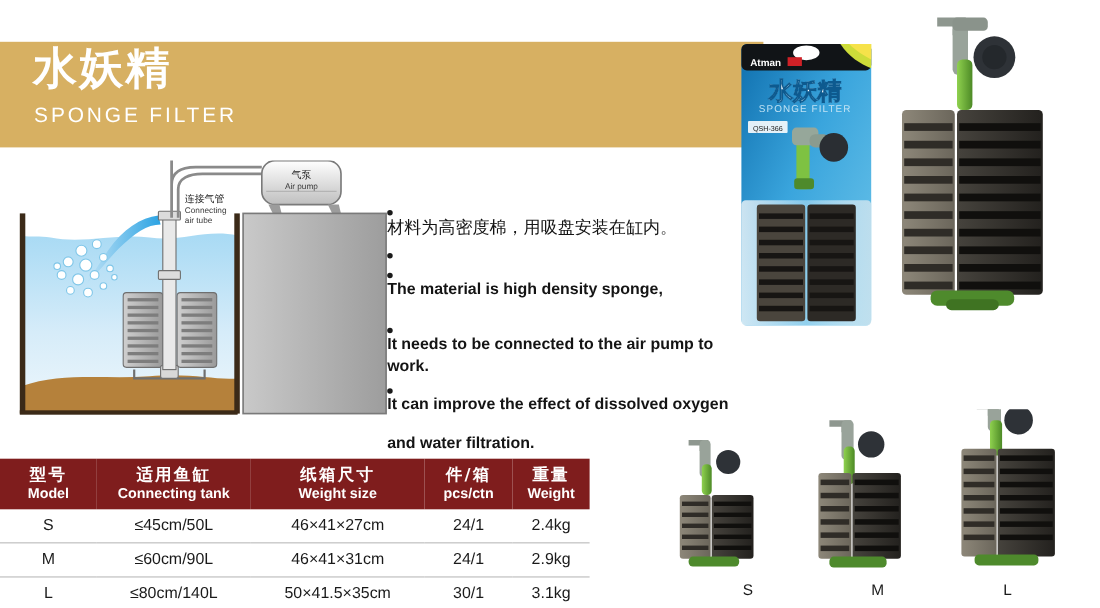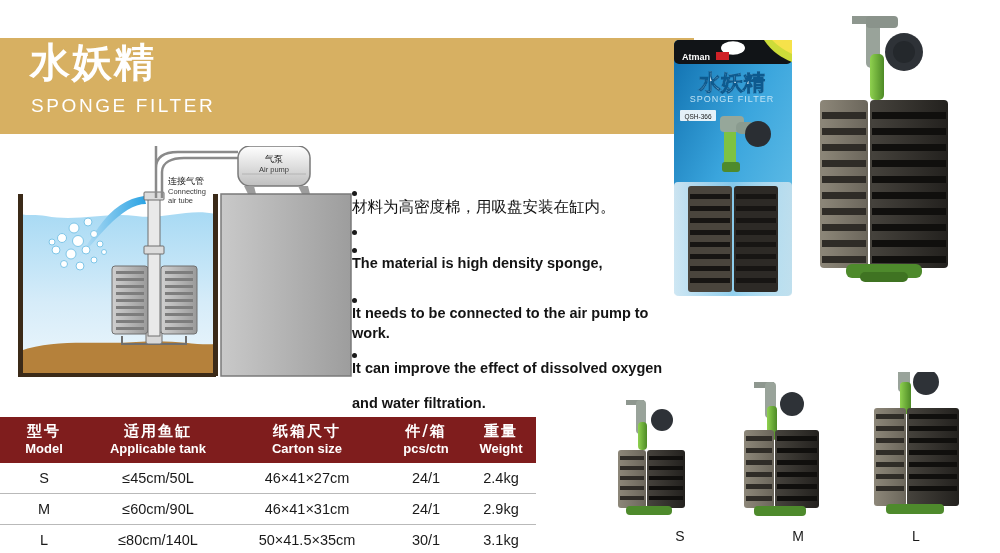--- a/index.html
+++ b/index.html
@@ -254,25 +254,25 @@
   <div class="spec">
     <table>
       <thead>
         <tr>
           <td class="c0">
             <span class="hdr-cn">型号</span>
             <span class="hdr-en">Model</span>
           </td>
           <td class="c1">
             <span class="hdr-cn">适用鱼缸</span>
-            <span class="hdr-en">Applicable tank</span>
+            <span class="hdr-en">Connecting tank</span>
           </td>
           <td class="c2">
             <span class="hdr-cn">纸箱尺寸</span>
-            <span class="hdr-en">Carton size</span>
+            <span class="hdr-en">Weight size</span>
           </td>
           <td class="c3">
             <span class="hdr-cn">件/箱</span>
             <span class="hdr-en">pcs/ctn</span>
           </td>
           <td class="c4">
             <span class="hdr-cn">重量</span>
             <span class="hdr-en">Weight</span>
           </td>
         </tr>

